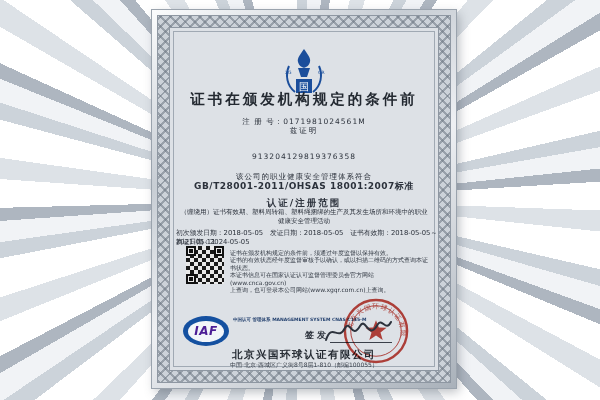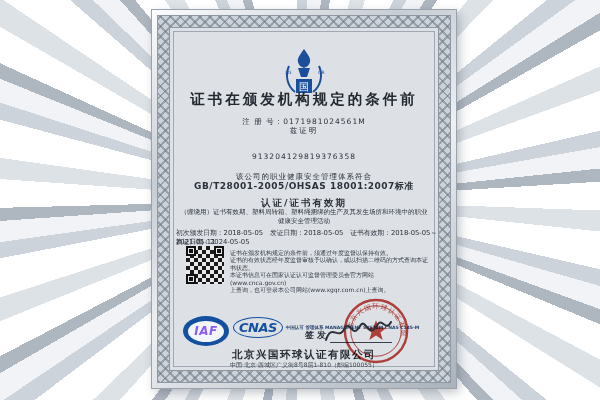--- a/index.html
+++ b/index.html
@@ -45,21 +45,21 @@
   .qr{left:16px;top:218px;width:38px;height:38px;
       background:repeating-conic-gradient(#1a1a1a 0% 25%, #e9e9e9 0% 50%) 0 0/8px 8px;}
   .finder{position:absolute;width:10px;height:10px;background:#e9e9e9;border:2px solid #111;box-sizing:border-box;}
   .finder::after{content:"";position:absolute;inset:1px;background:#111;}
   .f-tl{left:0;top:0}.f-tr{right:0;top:0}.f-bl{left:0;bottom:0}
   .notes{left:60px;top:221px;width:200px;font-size:6px;line-height:7.4px;color:#343b45;}
   .iaf{left:13px;top:288px;width:46px;height:30px;border-radius:50%;
        background:#1450a0;display:flex;align-items:center;justify-content:center;}
   .iaf-inner{width:36px;height:21px;border-radius:50%;background:#f2f5f9;display:flex;
              align-items:center;justify-content:center;font-size:12px;font-weight:bold;
-             font-style:italic;color:#8b5cf6;letter-spacing:.5px;}
+             font-style:italic;color:#4c1d95;letter-spacing:.5px;}
   .cnas{left:63px;top:289px;display:flex;align-items:center;gap:3px;}
   .cnas-word{font-size:13px;font-weight:900;font-style:italic;color:#1450a0;
              border:1.5px solid #1450a0;border-radius:50%;padding:2px 5px;letter-spacing:-.5px;}
   .cnas-lines{font-size:4.5px;line-height:5.5px;color:#23406e;font-weight:bold;}
   .issue-label{left:135px;top:301px;font-size:9px;letter-spacing:3px;font-weight:bold;}
   .sign-line{left:160px;top:314px;width:62px;border-bottom:1px solid #3a404a;}
   .signature{left:152px;top:286px;z-index:3;}
   .stamp{left:172px;top:269px;width:68px;height:68px;mix-blend-mode:multiply;opacity:.92;z-index:2;}
   .issuer{top:320px;font-size:10.5px;font-weight:bold;letter-spacing:1.5px;color:#242a32;}
   .issuer-addr{top:333px;font-size:6px;color:#3a414b;}
@@ -87,43 +87,42 @@
             <text x="4" y="26" font-size="4.5" fill="#1b4e9b">XG</text>
             <text x="37" y="26" font-size="4.5" fill="#1b4e9b">QR</text>
           </svg>
         </div>
 
         <div class="abs ctr title">证书在颁发机构规定的条件前</div>
         <div class="abs ctr regno">注 册 号：0171981024561M</div>
         <div class="abs ctr attest">兹证明</div>
         <div class="abs ctr credit">913204129819376358</div>
         <div class="abs ctr statement">该公司的职业健康安全管理体系符合</div>
-        <div class="abs ctr standard">GB/T28001-2005/OHSAS 18001:2007标准</div>
-        <div class="abs ctr scope-title">认证/证书有效期</div>
+        <div class="abs ctr standard">GB/T28001-2011/OHSAS 18001:2007标准</div>
+        <div class="abs ctr scope-title">认证/注册范围</div>
         <div class="abs scope ctr">（缠绕用）证书有效期、塑料周转箱、塑料绳捆绑的生产及其发生场所和环境中的职业健康安全管理活动</div>
         <div class="abs dates1">初次颁发日期：2018-05-05　发证日期：2018-05-05　证书有效期：2018-05-05～2021-05-11</div>
         <div class="abs dates2">换证日期：2024-05-05</div>
 
         <div class="abs qr">
           <div class="finder f-tl"></div>
           <div class="finder f-tr"></div>
           <div class="finder f-bl"></div>
         </div>
         <div class="abs notes">
           <div>证书在颁发机构规定的条件前，须通过年度监督以保持有效。</div>
           <div>证书的有效状态经年度监督审核予以确认，或以扫描二维码的方式查询本证书状态。</div>
           <div>本证书信息可在国家认证认可监督管理委员会官方网站(www.cnca.gov.cn)</div>
           <div>上查询，也可登录本公司网站(www.xgqr.com.cn)上查询。</div>
         </div>
 
         <div class="abs iaf">
           <div class="iaf-inner">IAF</div>
         </div>
         <div class="abs cnas">
-          <span class="cnas-word">CNAS</span>
           <span class="cnas-lines">中国认可 管理体系 MANAGEMENT SYSTEM CNAS C145-M</span>
         </div>
 
         <div class="abs issue-label">签发</div>
         <div class="abs sign-line"></div>
         <div class="abs signature">
           <svg width="72" height="34" viewBox="0 0 72 34">
             <path d="M4,26 C10,8 16,28 23,14 C28,5 30,26 38,12 C44,2 46,28 56,10 C60,4 64,18 69,8" fill="none" stroke="#2c323c" stroke-width="2" stroke-linecap="round"></path>
           </svg>
         </div>

